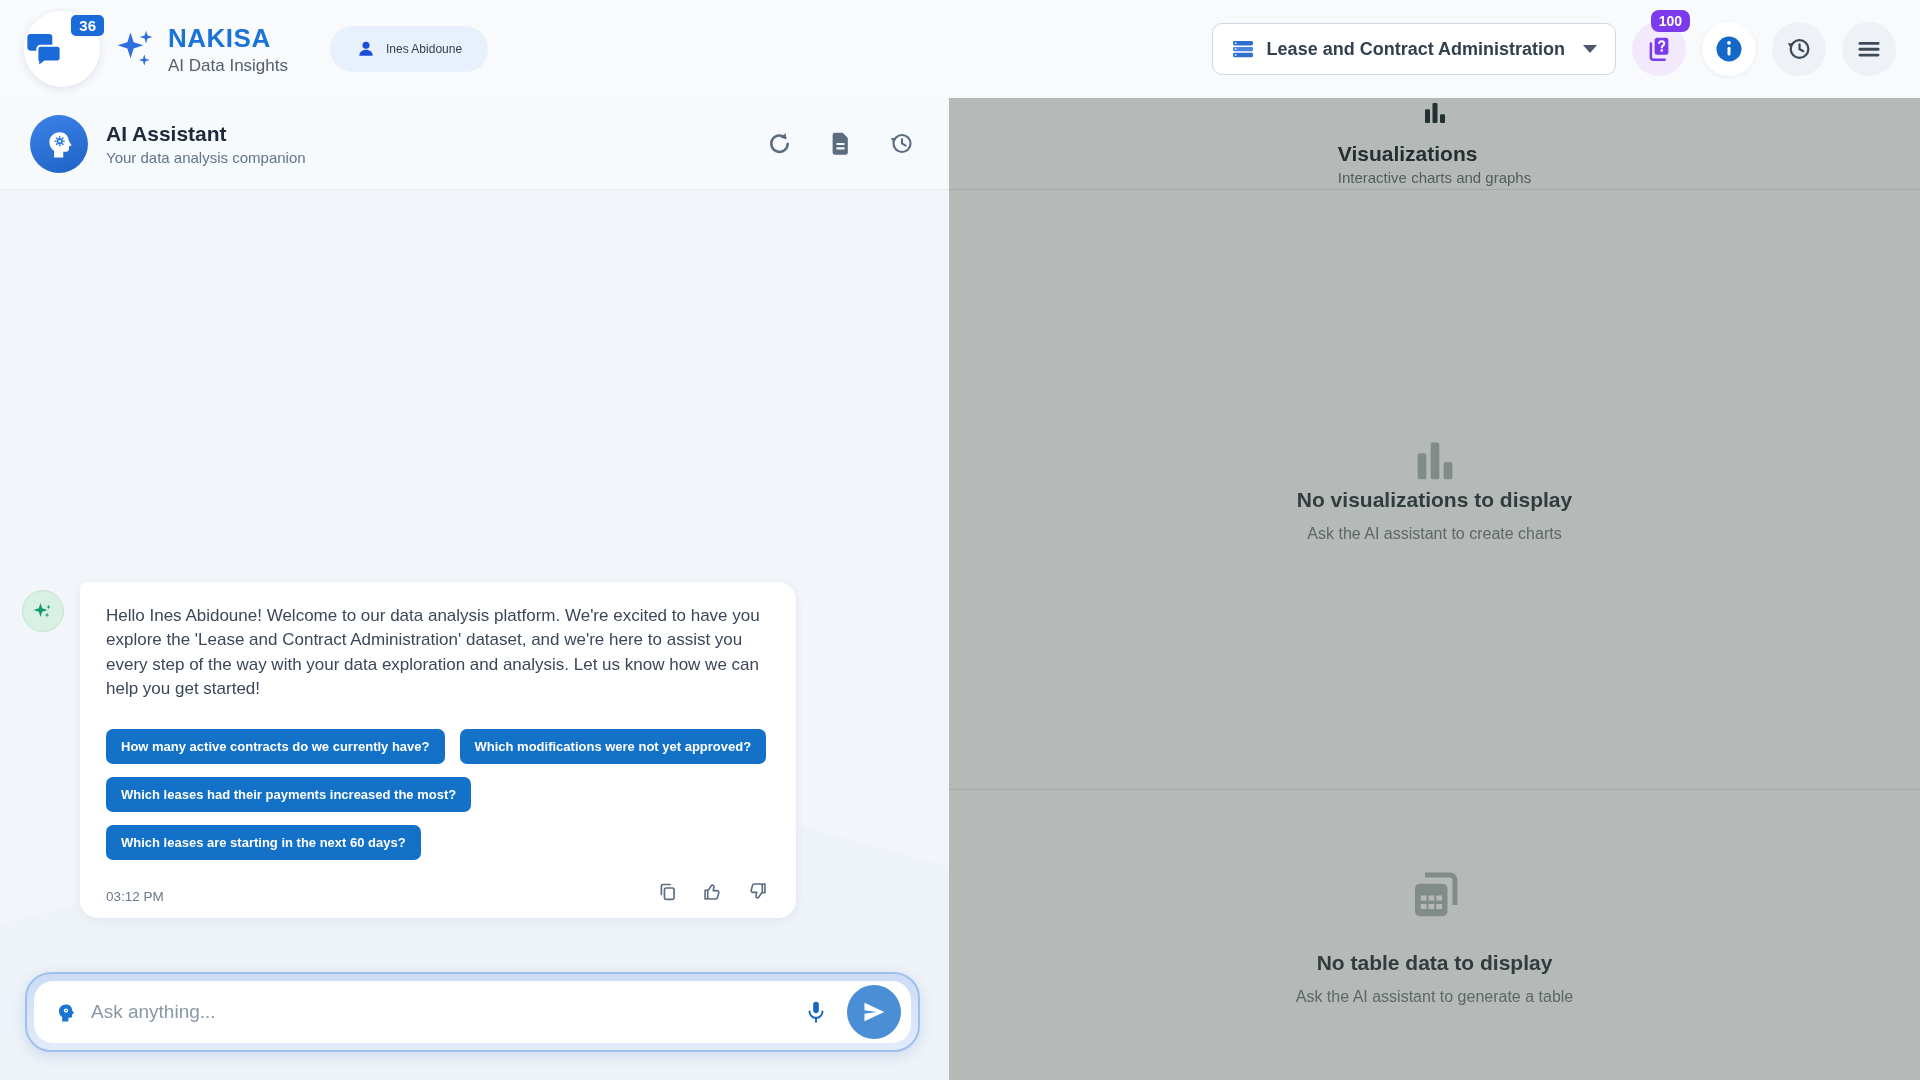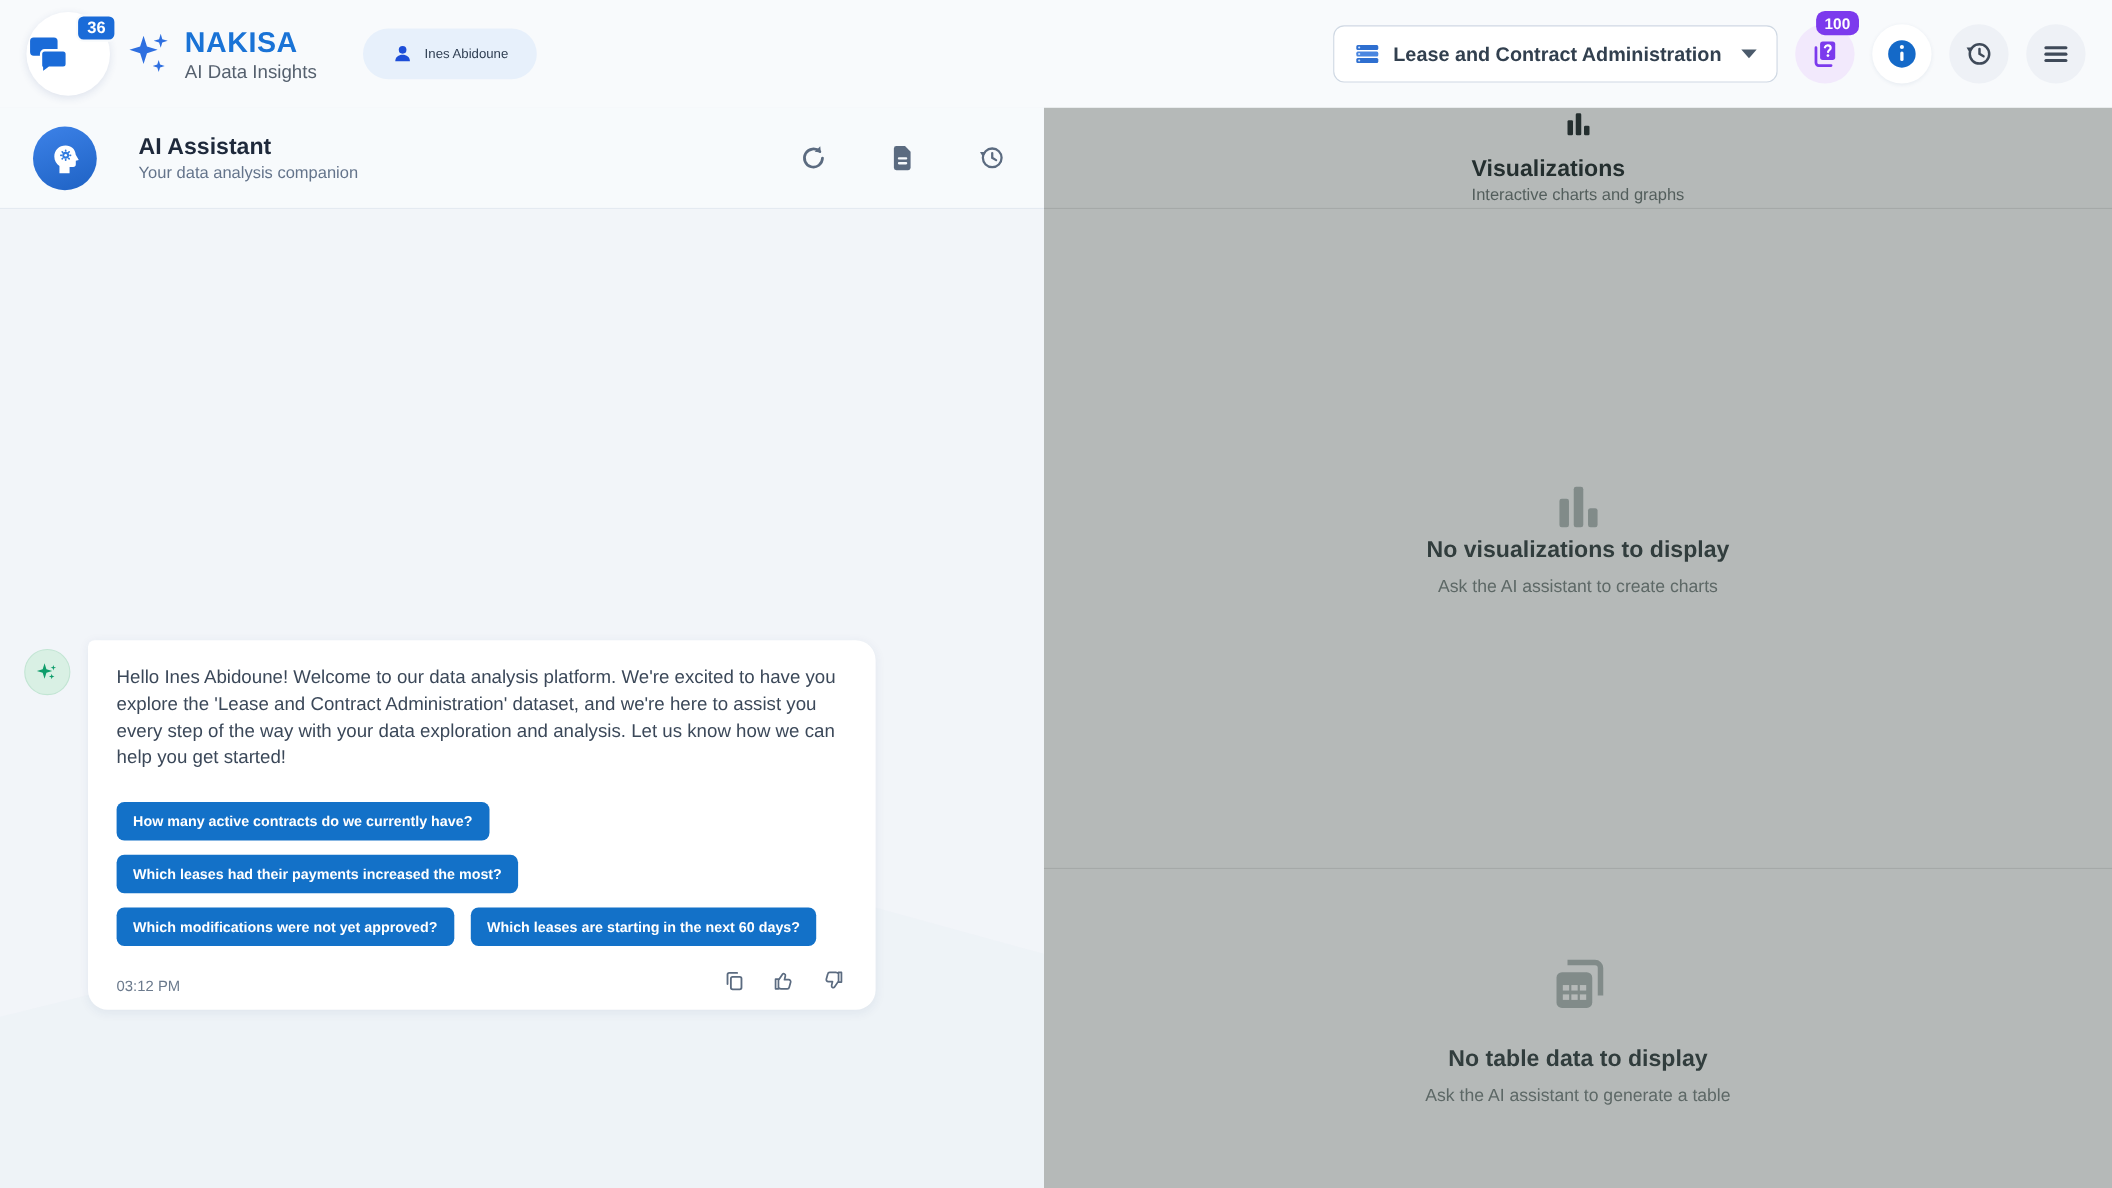--- a/index.html
+++ b/index.html
@@ -29,21 +29,21 @@
   .circle-btn { width:54px; height:54px; border-radius:50%; border:none; cursor:pointer;
     display:flex; align-items:center; justify-content:center; margin-left:16px; position:relative; background:#eef1f6; }
   .circle-btn.purple { background:#f2e9fc; }
   .circle-btn.white { background:#fff; box-shadow:0 1px 4px rgba(30,60,120,.08); }
   .credits-badge { position:absolute; top:-12px; right:-4px; background:#7c3aed; color:#fff;
     font-size:14px; font-weight:bold; padding:3px 8px; border-radius:8px; }
   
   .main { flex:1; display:flex; min-height:0; }
   .chat-panel { width:949px; flex:none; display:flex; flex-direction:column; background:#f2f5f9; position:relative; }
   .chat-header { height:92px; flex:none; background:#f7fafc; border-bottom:1px solid #e4eaf1;
-    display:flex; align-items:center; padding:0 30px;gap:20px; }
+    display:flex; align-items:center; padding:0 30px; }
   .assistant-avatar { width:58px; height:58px; border-radius:50%;
     background:linear-gradient(160deg,#3d82e8,#1e62c4); display:flex; align-items:center; justify-content:center; }
   .chat-header-titles { margin-left:18px; flex:1; }
   .chat-header-titles .t { font-size:21px; font-weight:bold; color:#1e293b; }
   .chat-header-titles .s { font-size:15px; color:#64748b; margin-top:3px; }
   .ghost-btn { background:none; border:none; cursor:pointer; padding:4px; margin-left:26px;
     display:flex; align-items:center; justify-content:center; }
   .chat-body { flex:1; position:relative; overflow:hidden; }
   .deco { position:absolute; left:0; right:0; bottom:0; height:46%; background:#ebf0f5; opacity:.55;
     clip-path:polygon(0 62%, 28% 46%, 52% 55%, 78% 34%, 100% 48%, 100% 100%, 0 100%); }
@@ -212,22 +212,22 @@
           <svg width="24" height="24" viewBox="0 0 24 24">
             <path d="M9.5 4 L11.2 9.3 L16.5 11 L11.2 12.7 L9.5 18 L7.8 12.7 L2.5 11 L7.8 9.3 Z" fill="#0f9d6b"></path>
             <path d="M17.5 5.5 L18.1 7.4 L20 8 L18.1 8.6 L17.5 10.5 L16.9 8.6 L15 8 L16.9 7.4 Z" fill="#0f9d6b"></path>
             <path d="M16 13.5 L16.6 15.4 L18.5 16 L16.6 16.6 L16 18.5 L15.4 16.6 L13.5 16 L15.4 15.4 Z" fill="#0f9d6b"></path>
           </svg>
         </div>
         <div class="bubble">
           <p>Hello Ines Abidoune! Welcome to our data analysis platform. We're excited to have you explore the 'Lease and Contract Administration' dataset, and we're here to assist you every step of the way with your data exploration and analysis. Let us know how we can help you get started!</p>
           <div class="suggestions">
             <button>How many active contracts do we currently have?</button>
+            <button>Which modifications were not yet approved?</button>
             <button>Which leases had their payments increased the most?</button>
-            <button>Which modifications were not yet approved?</button>
             <button>Which leases are starting in the next 60 days?</button>
           </div>
           <div class="bubble-footer">
             <span class="timestamp">03:12 PM</span>
             <div class="bubble-actions">
               <button>
                 <svg width="21" height="21" viewBox="0 0 24 24">
                   <rect x="8.5" y="8" width="11" height="13" rx="1.8" fill="none" stroke="#5b6b80" stroke-width="1.9"></rect>
                   <path d="M5 15.5 V5.8 A1.8 1.8 0 0 1 6.8 4 H15" fill="none" stroke="#5b6b80" stroke-width="1.9" stroke-linecap="round"></path>
                 </svg>
@@ -242,20 +242,44 @@
                   <g transform="rotate(180 12 12)">
                     <path d="M3.5 10.5 h3 v10 h-3 z M6.5 19.2 c.8.8 1.6 1.3 2.8 1.3 h6.4 c1 0 1.8-.7 2-1.6 l1.5-5.4 c.3-1.3-.7-2.5-2-2.5 h-4.4 l.9-4.1 c.2-.9-.3-1.8-1.2-2.1 -.7-.2-1.4 0-1.8.6 L6.5 11.5" fill="none" stroke="#5b6b80" stroke-width="1.8" stroke-linejoin="round"></path>
                   </g>
                 </svg>
               </button>
             </div>
           </div>
         </div>
       </div>
 
+      <div class="input-shell">
+        <div class="input-inner">
+          <svg width="23" height="23" viewBox="0 0 48 48">
+            <path d="M30 43 v-8 h4.5 a3.5 3.5 0 0 0 3.5-3.5 V27 l3.8-.9 -3.9-6.7 C37.4 11.8 32 7.3 25 7.3 c-8.7 0-14.6 6.1-14.6 14.3 0 5.4 2.7 9.4 6.6 12 V43 z" fill="#1b74d2"></path>
+            <g transform="translate(25,20)" fill="#fff">
+                <circle r="4.4"></circle>
+                <circle r="1.7" fill="#1b74d2"></circle>
+              </g>
+          </svg>
+          <input type="text" placeholder="Ask anything..." style="">
+          <button class="mic-btn">
+            <svg width="26" height="26" viewBox="0 0 24 24">
+              <rect x="9.4" y="2.5" width="5.2" height="10.5" rx="2.6" fill="#1566c9"></rect>
+              <path d="M6 11.5 a6 6 0 0 0 12 0" fill="none" stroke="#1566c9" stroke-width="1.8" stroke-linecap="round"></path>
+              <line x1="12" y1="17.5" x2="12" y2="21" stroke="#1566c9" stroke-width="1.8" stroke-linecap="round"></line>
+            </svg>
+          </button>
+          <button class="send-btn">
+            <svg width="26" height="26" viewBox="0 0 24 24">
+              <path d="M3.2 20.5 L21.5 12 3.2 3.5 3.2 10.3 14.8 12 3.2 13.7 Z" fill="#fff"></path>
+            </svg>
+          </button>
+        </div>
+      </div>
     </div>
   </section>
 
   <section class="right-panel">
     <div class="section-header viz-header">
       <svg width="30" height="30" viewBox="0 0 24 24">
         <rect x="4" y="9" width="4" height="11" rx="1" fill="#242f2f"></rect>
         <rect x="10" y="4" width="4" height="16" rx="1" fill="#242f2f"></rect>
         <rect x="16" y="13" width="4" height="7" rx="1" fill="#242f2f"></rect>
       </svg>

